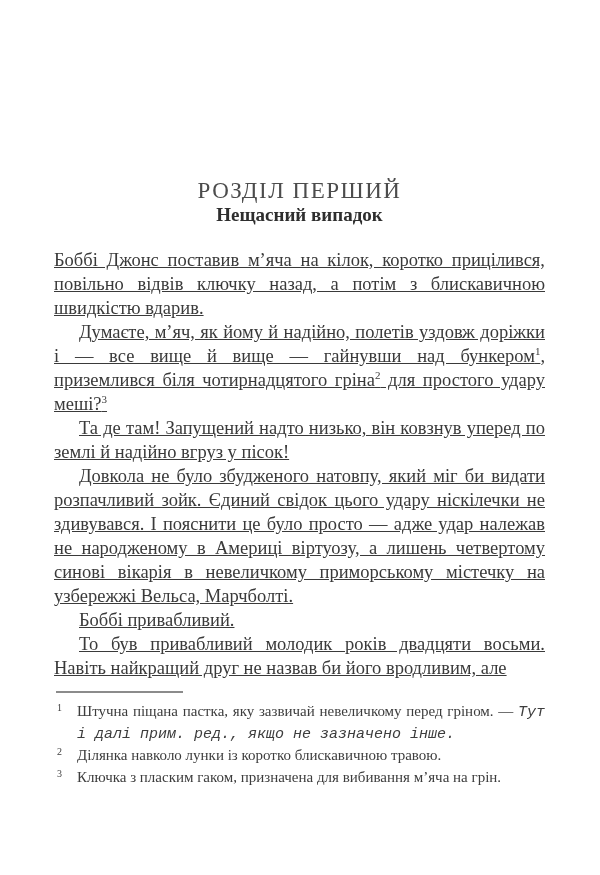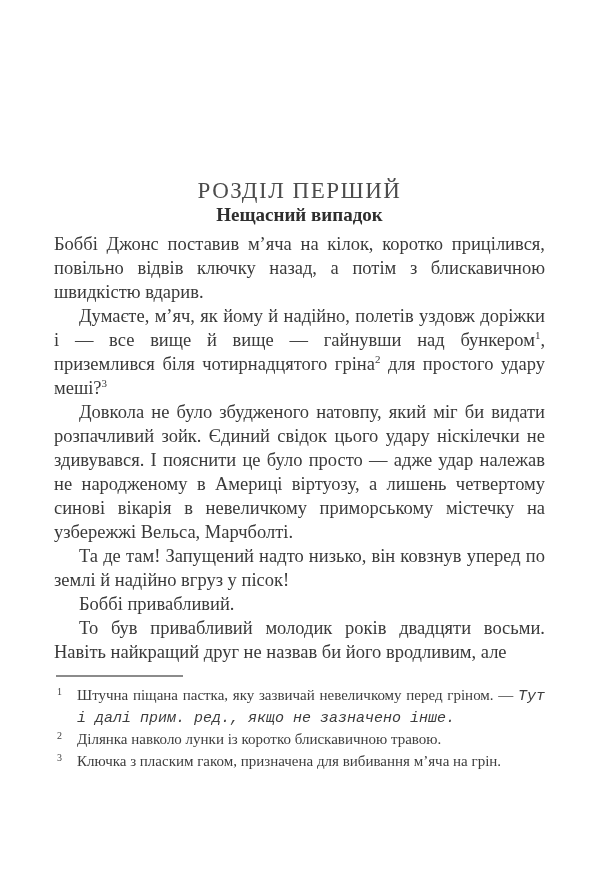--- a/index.html
+++ b/index.html
@@ -25,25 +25,26 @@
   }
   .chapter-subtitle {
     margin-top:0;
     text-align:center;
     font-size:19px;
     line-height:22px;
     font-weight:700;
     color:#2e2e2e;
   }
   .body-text {
-    margin-top:6px;
+    margin-top:22px;
     font-size:18.5px;
     line-height:24px;
     text-align:justify;
     hyphens:manual;
+    text-decoration:underline;
   }
   .body-text p { text-indent:25px; }
   .body-text p.first { text-indent:0; }
   sup.ref {
     font-size:11px;
     line-height:0;
     vertical-align:super;
   }
   .footnotes {
     margin-top:11px;
@@ -78,23 +79,23 @@
   <h1 class="chapter-title">РОЗДІЛ ПЕРШИЙ</h1>
 
   <h2 class="chapter-subtitle">Нещасний випадок</h2>
 
   <main class="body-text">
 
     <p class="first"><span>Боббі Джонс поставив м’яча на кілок, коротко прицілив­ся, повільно відвів ключку назад, а потім з блискавичною швидкістю вдарив.</span></p>
 
     <p><span>Думаєте, м’яч, як йому й надійно, полетів уздовж доріжки і — все вище й вище — гайнувши над бунке­ром</span><sup class="ref">1</sup><span>, приземлився біля чотирнадцятого гріна</span><sup class="ref">2</sup><span> для про­стого удару меші?</span><sup class="ref">3</sup></p>
 
+    <p><span>Та де там! Запущений надто низько, він ковзнув упе­ред по землі й надійно вгруз у пісок!</span></p>
+
     <p><span>Довкола не було збудженого натовпу, який міг би ви­дати розпачливий зойк. Єдиний свідок цього удару ніскі­лечки не здивувався. І пояснити це було просто — адже удар належав не народженому в Америці віртуозу, а ли­шень четвертому синові вікарія в невеличкому примор­ському містечку на узбережжі Вельса, Марчболті.</span></p>
-
-    <p><span>Та де там! Запущений надто низько, він ковзнув упе­ред по землі й надійно вгруз у пісок!</span></p>
 
     <p><span>Боббі привабливий.</span></p>
 
     <p><span>То був привабливий молодик років двадцяти восьми. Навіть найкращий друг не назвав би його вродливим, але</span></p>
 
   </main>
 
   <footer class="footnotes">
 
     <div class="fn-rule"></div>

